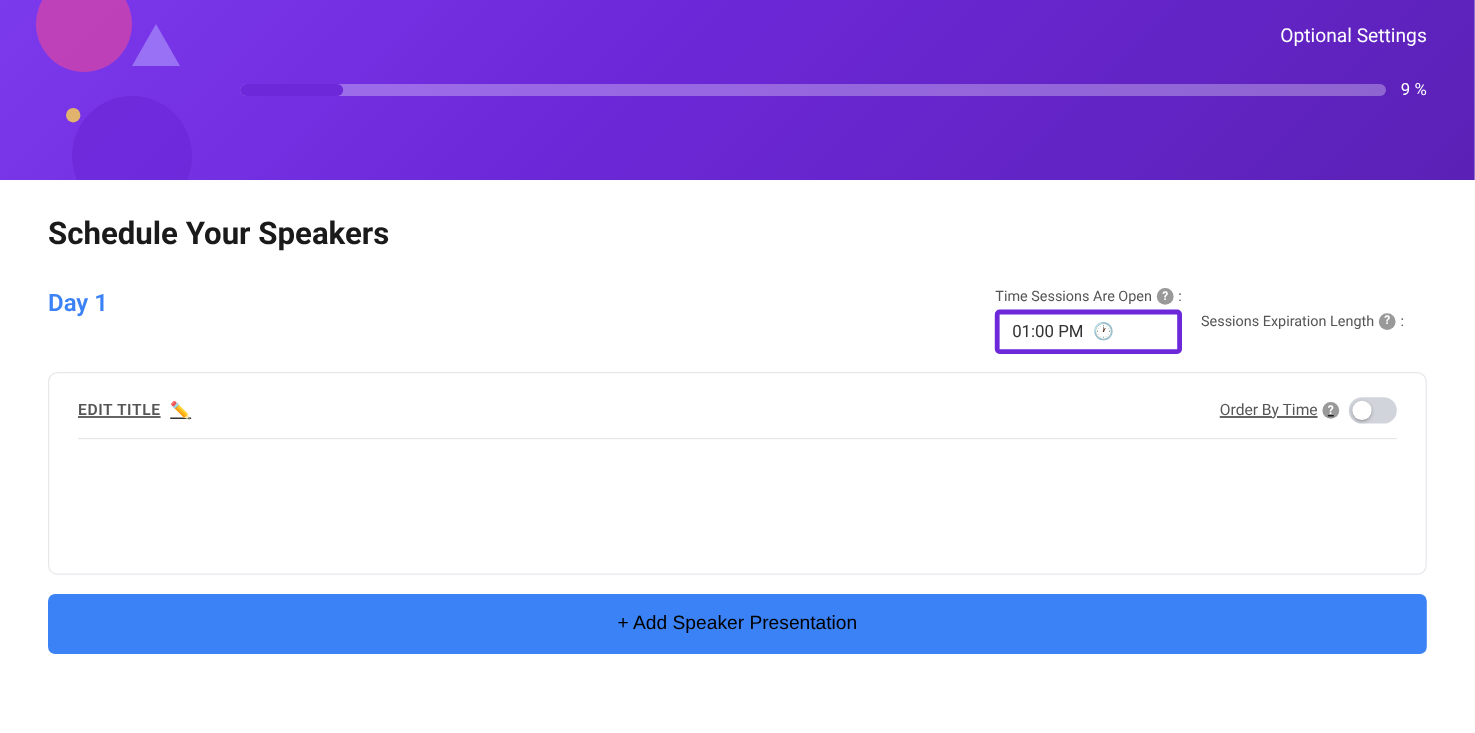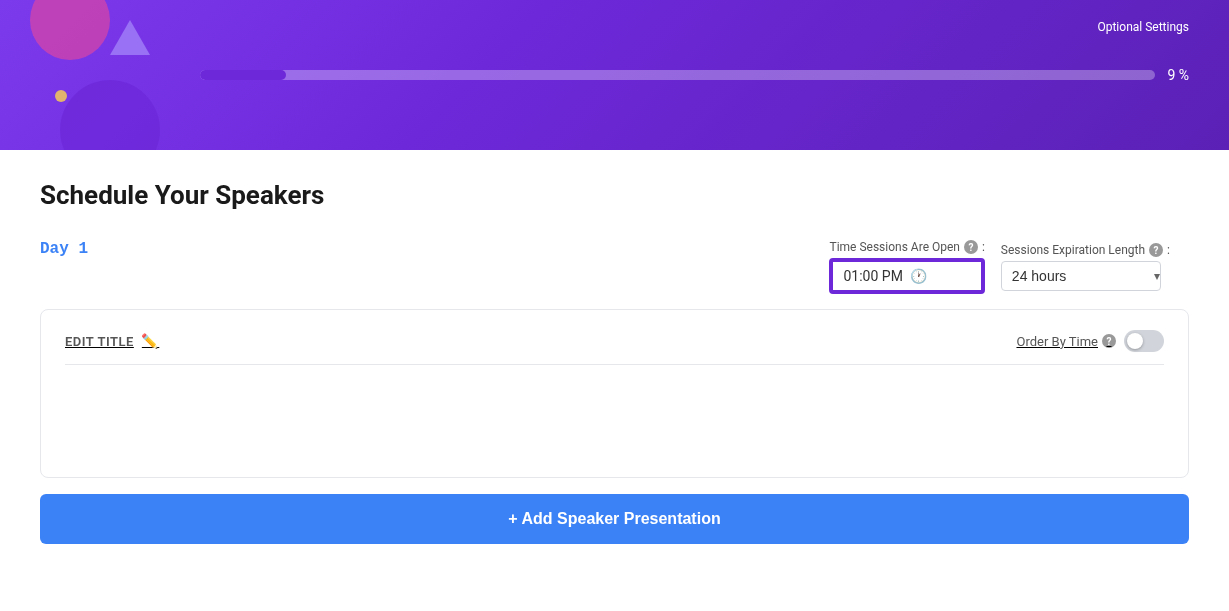--- a/index.html
+++ b/index.html
@@ -99,21 +99,21 @@
       color: white;
       font-size: 14px;
       white-space: nowrap;
     }
 
     .optional-settings {
       position: absolute;
       top: 20px;
       right: 40px;
       color: white;
-      font-size: 12px;
+      font-size: 16px;
       cursor: pointer;
     }
 
     
     .main-content {
       padding: 30px 40px;
       background: #ffffff;
       min-height: 461px;
     }
 
@@ -126,24 +126,23 @@
 
     
     .day-header {
       display: flex;
       align-items: flex-start;
       justify-content: space-between;
       margin-bottom: 15px;
     }
 
     .day-label {
-      font-size: 16px;
+      font-size: 20px;
       font-weight: 600;
       color: #3b82f6;
-      font-family: Liberation Mono, monospace;
     }
 
     .day-controls {
       display: flex;
       align-items: center;
       gap: 16px;
     }
 
     .control-group {
       display: flex;
@@ -305,23 +304,23 @@
     }
 
     
     .add-speaker-btn {
       display: flex;
       align-items: center;
       justify-content: center;
       width: 100%;
       padding: 16px;
       background: #3b82f6;
-      color: #ffffff;
+      color: #000000;
       font-size: 16px;
-      font-weight: 700;
+      font-weight: 400;
       border: none;
       border-radius: 6px;
       cursor: pointer;
       gap: 8px;
       margin-top: 10px;
     }
   </style>
 </head>
 <body>
 
@@ -360,28 +359,20 @@
           <span class="clock-icon">🕐</span>
         </div>
       </div>
 
       <div class="control-group">
         <span class="control-label">
           <span>Sessions Expiration Length</span>
           <span class="info-icon">?</span>
           <span>:</span>
         </span>
-        <div class="select-wrapper">
-          <select>
-            <option>24 hours</option>
-            <option>12 hours</option>
-            <option>48 hours</option>
-            <option>72 hours</option>
-          </select>
-        </div>
       </div>
 
       <div class="control-group">
         <span class="control-label">&nbsp;</span>
       </div>
 
     </div>
   </div>
 
   <div class="session-card">

